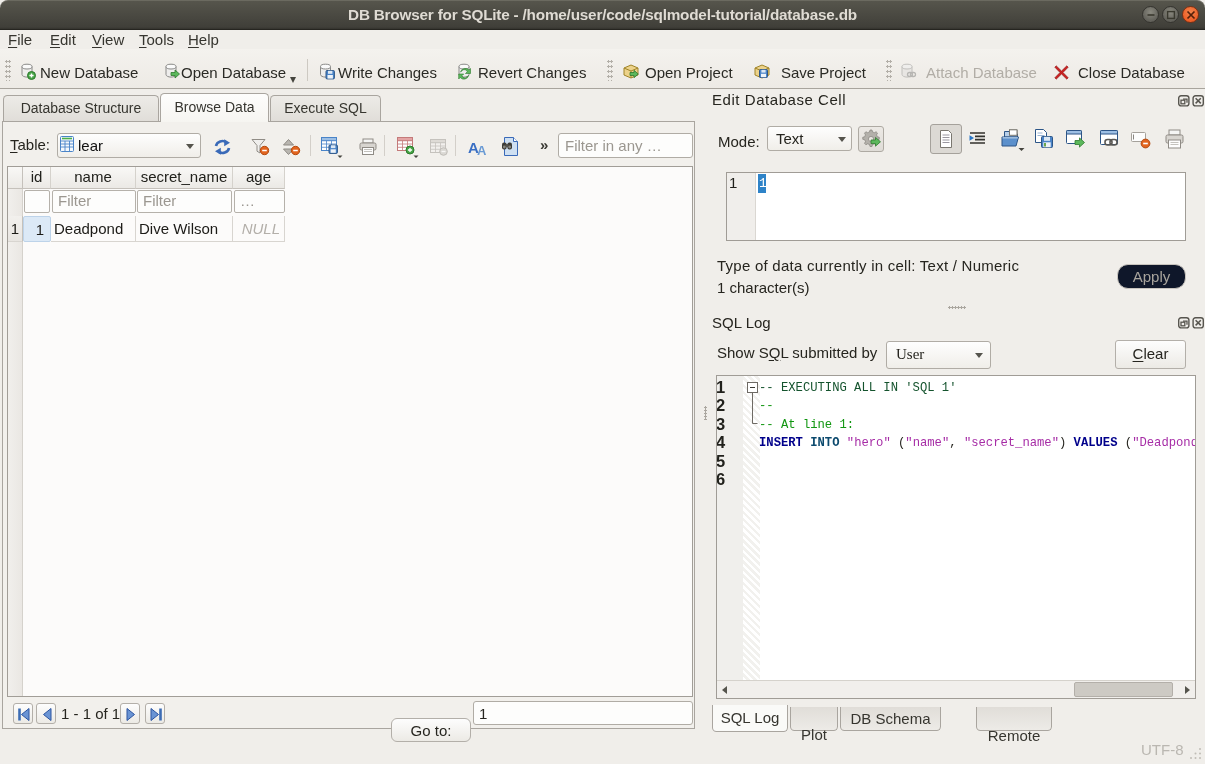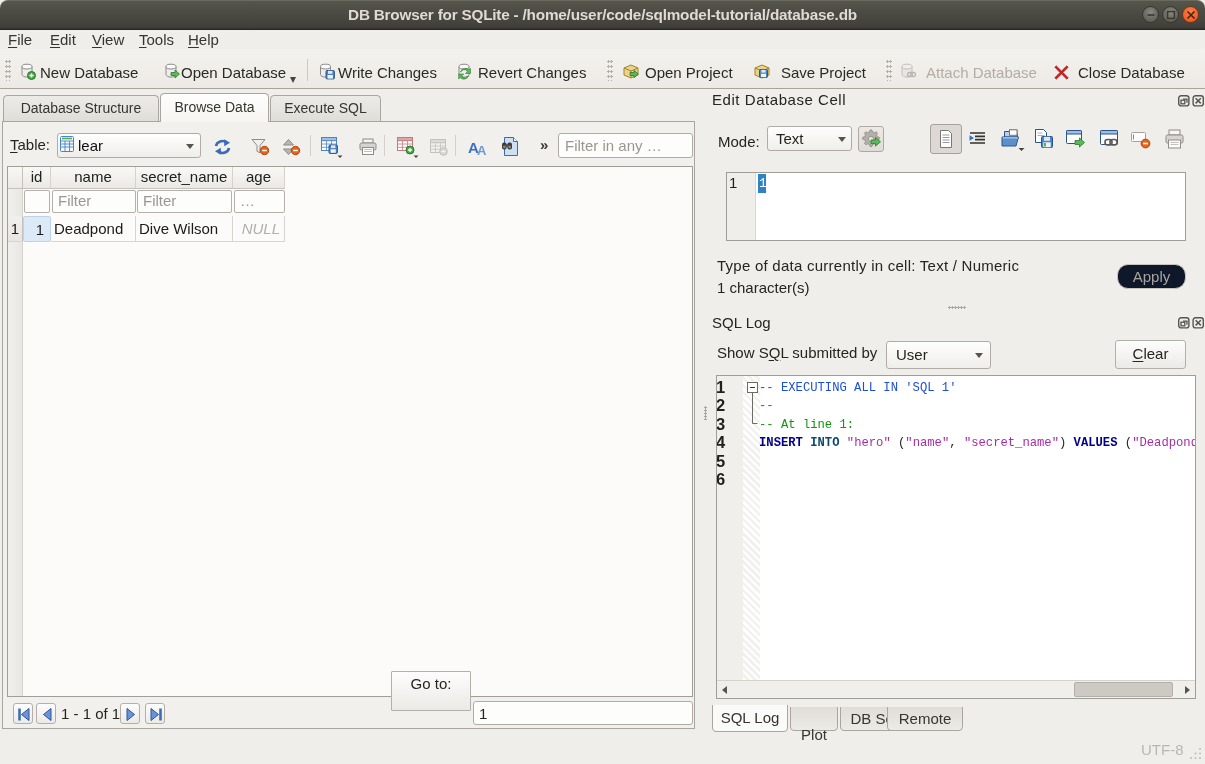--- a/index.html
+++ b/index.html
@@ -59,21 +59,21 @@
 #grid { left:7px; top:166px; width:686px; height:531px; border:1px solid #a19d97; background:#fcfbfa; }
 .ghead { position:absolute; top:0; height:22px; background:linear-gradient(#f9f8f6,#ebe9e5);
   border-right:1px solid #d5d2cc; border-bottom:1px solid #c5c1bb; text-align:center; font-size:15px; padding-top:1px; color:#21211c;}
 .gutter { position:absolute; left:0; width:15px; background:linear-gradient(90deg,#f1efec,#eae7e3); border-right:1px solid #d5d2cc; }
 .fbox { position:absolute; top:23px; height:23px; background:#fdfdfc; border:1px solid #b5b1aa; border-radius:2px; color:#9b9790; font-size:15px; padding:1px 0 0 5px; }
 .dcell { position:absolute; top:49px; height:26px; font-size:15px; padding-top:4px; border-right:1px solid #d8d5d0; border-bottom:1px solid #d8d5d0; color:#1c1b17;}
 
 
 .navbtn { position:absolute; top:703px; width:20px; height:21px; background:linear-gradient(#fdfdfd,#eceae5); border:1px solid #b3afa9; border-radius:3px; z-index:2; }
 .navbtn svg { position:absolute; left:0; top:0; }
-#goto-btn { left:391px; top:671px; width:80px; height:40px; background:linear-gradient(#fdfdfd,#eceae5); border:1px solid #b3afa9; border-radius:1px; text-align:center; font-size:15px; padding-top:3px; }
+#goto-btn { left:391px; top:718px; width:80px; height:24px; background:linear-gradient(#fdfdfd,#eceae5); border:1px solid #b3afa9; border-radius:6px; text-align:center; font-size:15px; padding-top:3px; }
 #goto-input { left:473px; top:701px; width:220px; height:24px; background:#fdfdfc; border:1px solid #b0aca5; border-radius:3px; font-size:15px; padding:3px 0 0 5px; }
 
 
 .docktitle { position:absolute; font-size:15px; color:#26251f; }
 .dockicons { position:absolute; width:24px; height:12px; }
 .rlabel { position:absolute; font-size:15px; color:#26251f; }
 #editorbox { left:726px; top:172px; width:460px; height:69px; background:#fff; border:1px solid #a09c96; overflow:hidden; }
 #sqlbox { left:716px; top:375px; width:480px; height:324px; background:#fff; border:1px solid #a09c96; font-family:"Liberation Mono", monospace; overflow:hidden; }
 .sqlline { position:absolute; left:42px; font-size:12.2px; white-space:pre; }
 .lnum { position:absolute; left:-1px; width:22px; font-size:16.5px; font-weight:bold; color:#21211c; font-family:"Liberation Sans",sans-serif; }
@@ -388,61 +388,61 @@
 
 <span class="docktitle" style="left:712px; top:314px;">SQL Log</span>
 <svg class="dockicons" style="left:1178px; top:317px; width:26px; height:12px;" viewBox="0 0 26 12">
   <rect x="0.7" y="0.7" width="10.2" height="10.2" rx="2.4" fill="none" stroke="#57554f" stroke-width="1.4"></rect>
   <path d="M5 4.2 h4 v3.6" fill="none" stroke="#57554f" stroke-width="1.3"></path>
   <rect x="3" y="5.2" width="3.8" height="3.6" fill="none" stroke="#57554f" stroke-width="1.3"></rect>
   <rect x="15.1" y="0.7" width="10.2" height="10.2" rx="2.4" fill="none" stroke="#57554f" stroke-width="1.4"></rect>
   <path d="M17.6 3.2 l5.2 5.2 m0 -5.2 l-5.2 5.2" stroke="#57554f" stroke-width="1.5"></path>
 </svg>
 <span class="rlabel" style="left:717px; top:344px; font-size:15px;">Show S<u>Q</u>L submitted by</span>
-<div class="abs combo" style="left:886px; top:341px; width:105px; height:28px;">
+<div class="abs combo" style="left:886px; top:341px; width:105px; height:28px;font-family:Liberation Serif, serif;">
   <span style="position:absolute;left:9px;top:4px;font-size:15px;">User</span>
   <span class="arrow" style="left:88px; top:11px;"></span>
 </div>
 <div class="btn" style="left:1115px; top:340px; width:71px; height:29px; padding-top:4px;"><u>C</u>lear</div>
 
 <div class="abs" id="sqlbox">
   <div style="position:absolute; left:0; top:0; width:26px; height:304px; background:#f0efec;"></div>
   <div style="position:absolute; left:26px; top:0; width:17px; height:304px; background:repeating-linear-gradient(45deg,#ffffff 0 2.5px,#f2f1ee 2.5px 5px);"></div>
   <span class="lnum" style="top:2px;">1</span>
   <span class="lnum" style="top:20px;">2</span>
   <span class="lnum" style="top:39px;">3</span>
   <span class="lnum" style="top:57px;">4</span>
   <span class="lnum" style="top:76px;">5</span>
   <span class="lnum" style="top:94px;">6</span>
 
   <svg style="position:absolute; left:28px; top:4px;" width="16" height="50" viewBox="0 0 16 50">
     <rect x="2.5" y="2.5" width="10" height="10" fill="#fff" stroke="#6e6a64"></rect>
     <path d="M5 7.5 h5" stroke="#3a3933" stroke-width="1"></path>
     <path d="M7.5 12.5 v31 h5" stroke="#6e6a64" fill="none"></path>
   </svg>
-  <span class="sqlline" style="top:5px; color:#1d4ed8;">-- EXECUTING ALL IN 'SQL 1'</span>
+  <span class="sqlline" style="top:5px; color:#14532d;">-- EXECUTING ALL IN 'SQL 1'</span>
   <span class="sqlline" style="top:23px; color:#119611;">--</span>
   <span class="sqlline" style="top:42px; color:#119611;">-- At line 1:</span>
   <span class="sqlline" style="top:60px;"><b style="color:#00008b">INSERT</b> <b style="color:#0c4a6e">INTO</b> <span style="color:#a62ca6">"hero"</span> (<span style="color:#a62ca6">"name"</span>, <span style="color:#a62ca6">"secret_name"</span>) <b style="color:#00008b">VALUES</b> (<span style="color:#a62ca6">"Deadpond</span></span>
 
   <div style="position:absolute; left:0; top:304px; width:478px; height:18px; background:#f1efec; border-top:1px solid #d5d2cc;">
     <div style="position:absolute; left:357px; top:1px; width:99px; height:15px; background:#cdcac4; border:1px solid #b3afa9; border-radius:2px;"></div>
     <svg style="position:absolute; left:3px; top:4px;" width="10" height="10" viewBox="0 0 10 10">
         <path d="M7 1 L2 5 L7 9 Z" fill="#55544d"></path>
       </svg>
     <svg style="position:absolute; left:465px; top:4px;" width="10" height="10" viewBox="0 0 10 10">
         <path d="M3 1 L8 5 L3 9 Z" fill="#55544d"></path>
       </svg>
   </div>
 </div>
 
 <div class="bottomtab" style="left:712px; top:705px; width:76px; height:27px; padding-top:4px; background:#fafaf8; z-index:2;">SQL Log</div>
 <div class="bottomtab" style="left:790px; top:707px; width:48px; height:24px; padding-top:19px;">Plot</div>
 <div class="bottomtab" style="left:840px; top:707px; width:101px; height:24px; padding-top:3px;">DB Schema</div>
-<div class="bottomtab" style="left:887px; top:707px; width:76px; height:24px; padding-top:3px;">Remote</div>
+<div class="bottomtab" style="left:976px; top:707px; width:76px; height:24px; padding-top:20px;">Remote</div>
 
 <span class="abs" style="left:1141px; top:741px; font-size:15px; color:#bab7b1;">UTF-8</span>
 <svg class="abs" style="left:1188px; top:746px;" width="14" height="14" viewBox="0 0 14 14">
   <g fill="#c0bcb6">
       <circle cx="12" cy="3" r="1"></circle>
       <circle cx="12" cy="7.5" r="1"></circle>
       <circle cx="7.5" cy="7.5" r="1"></circle>
       <circle cx="12" cy="12" r="1"></circle>
       <circle cx="7.5" cy="12" r="1"></circle>
       <circle cx="3" cy="12" r="1"></circle>

